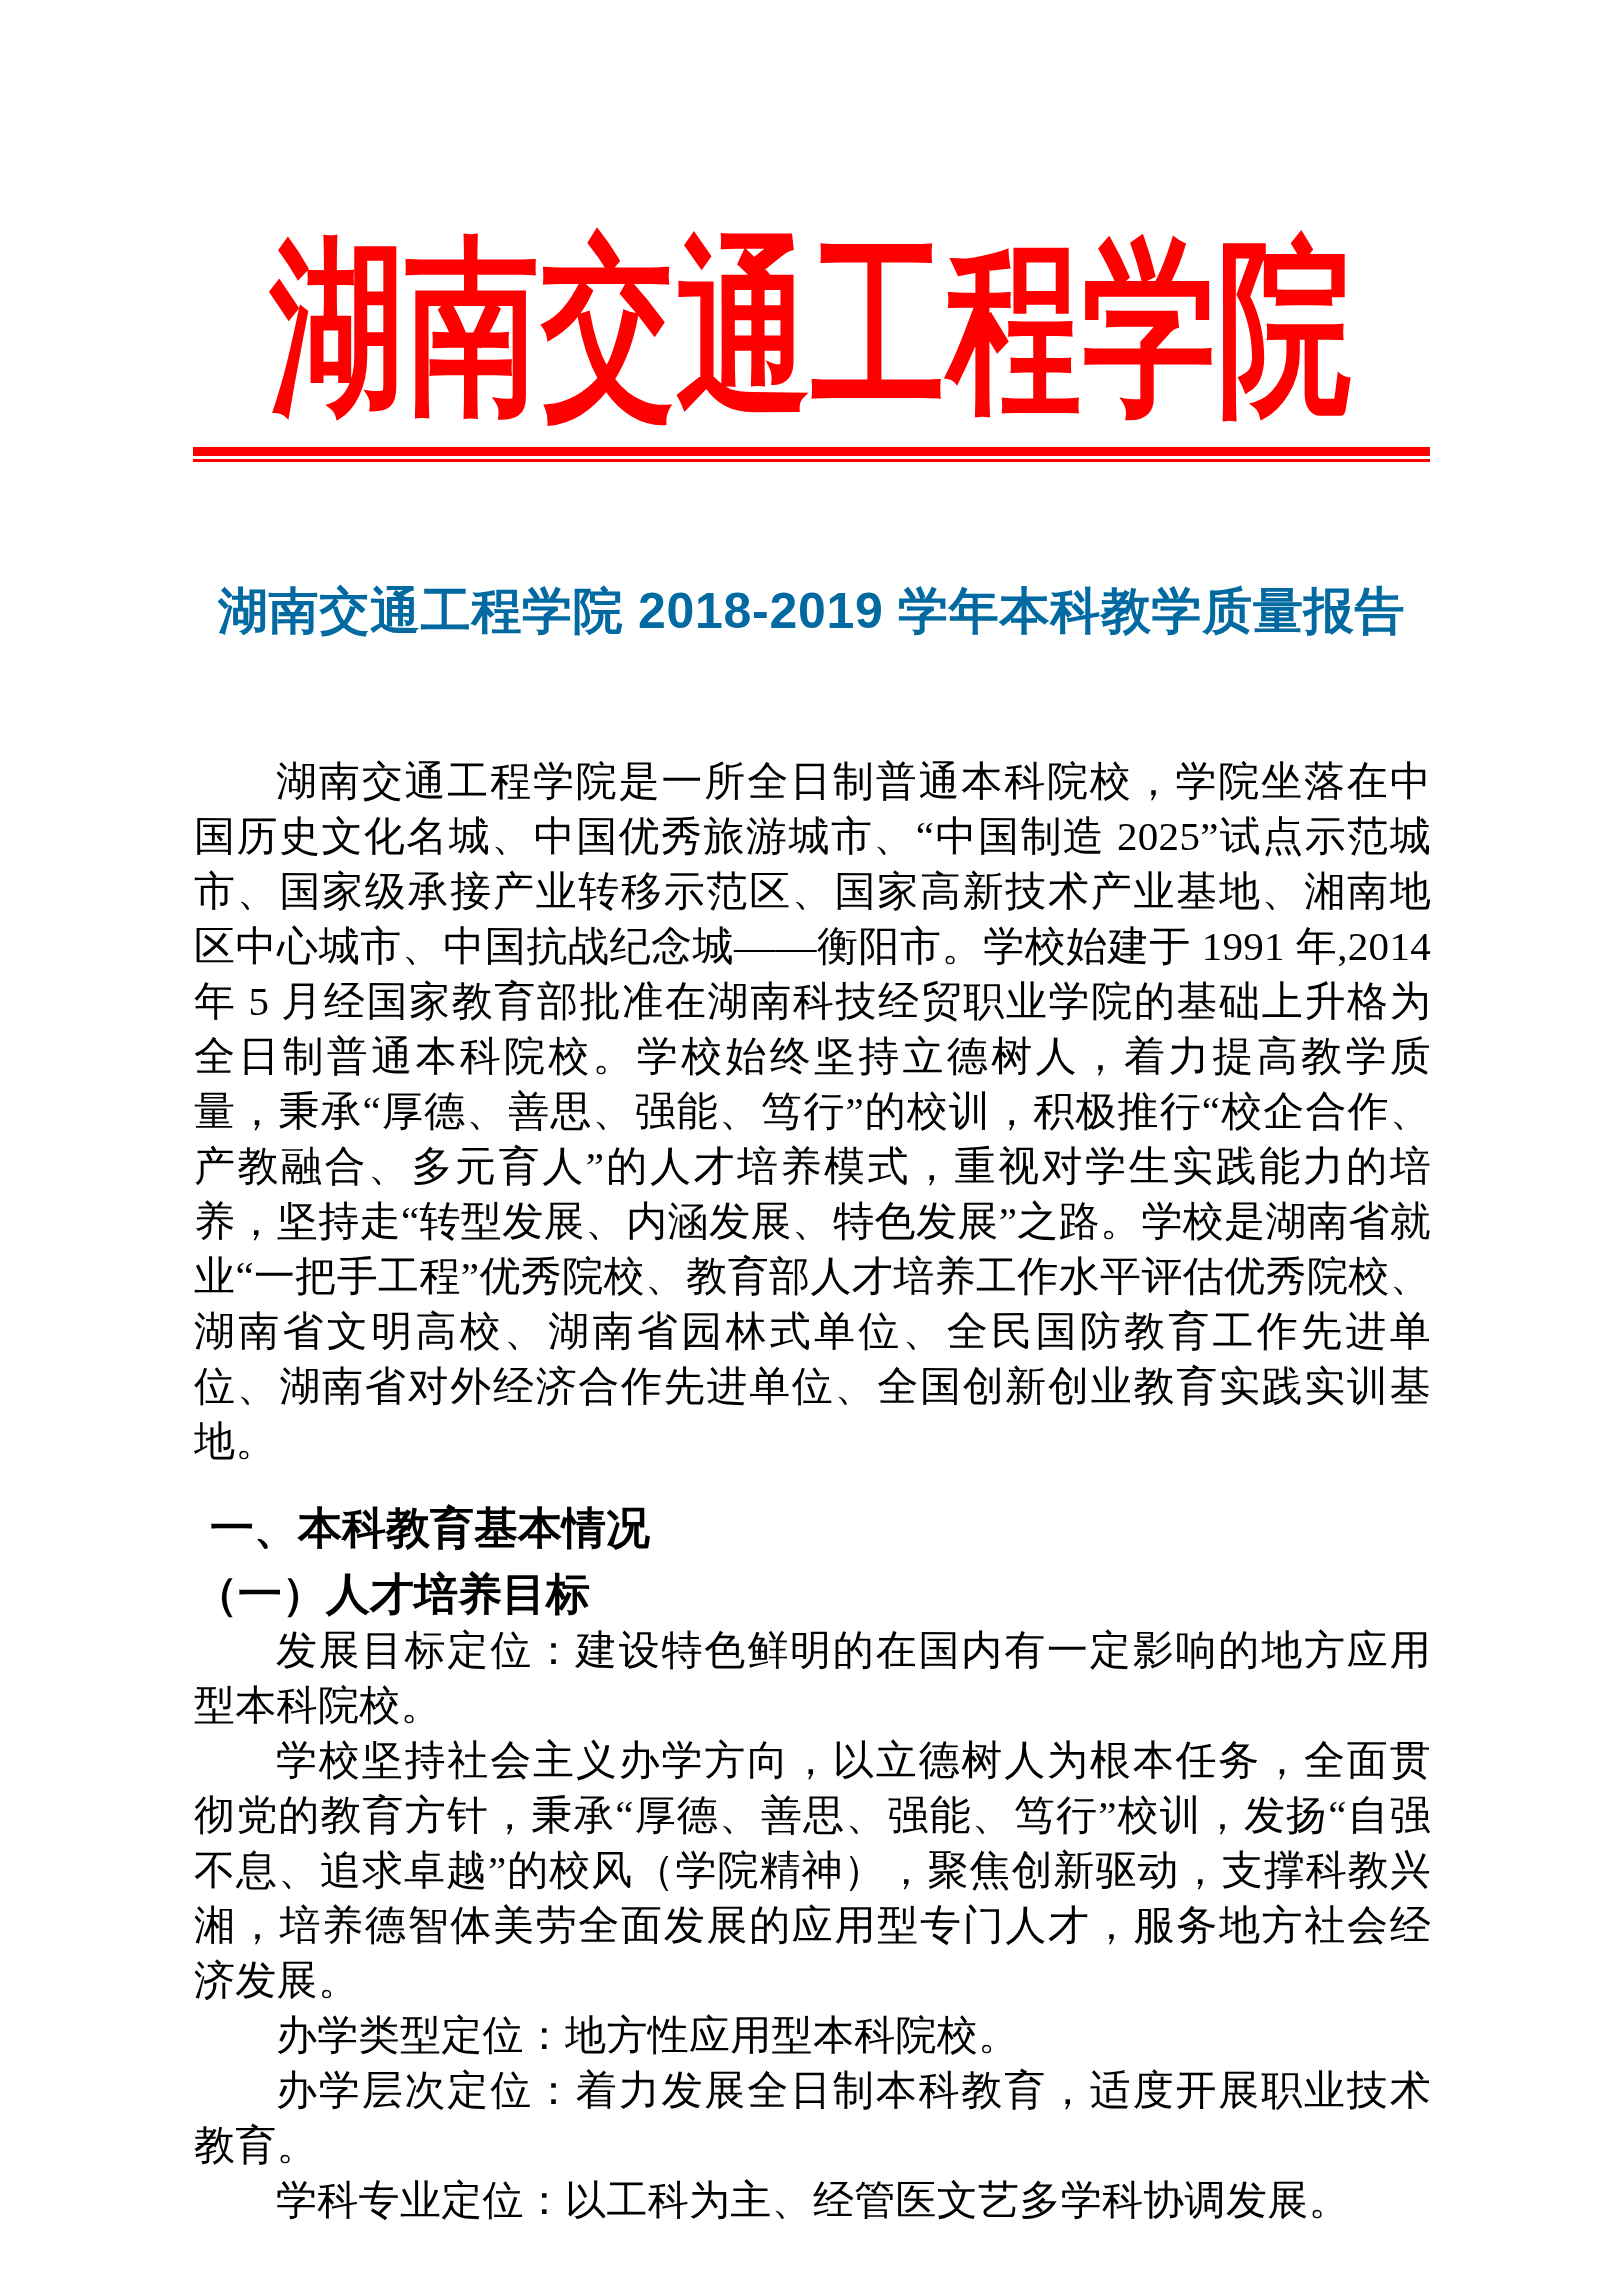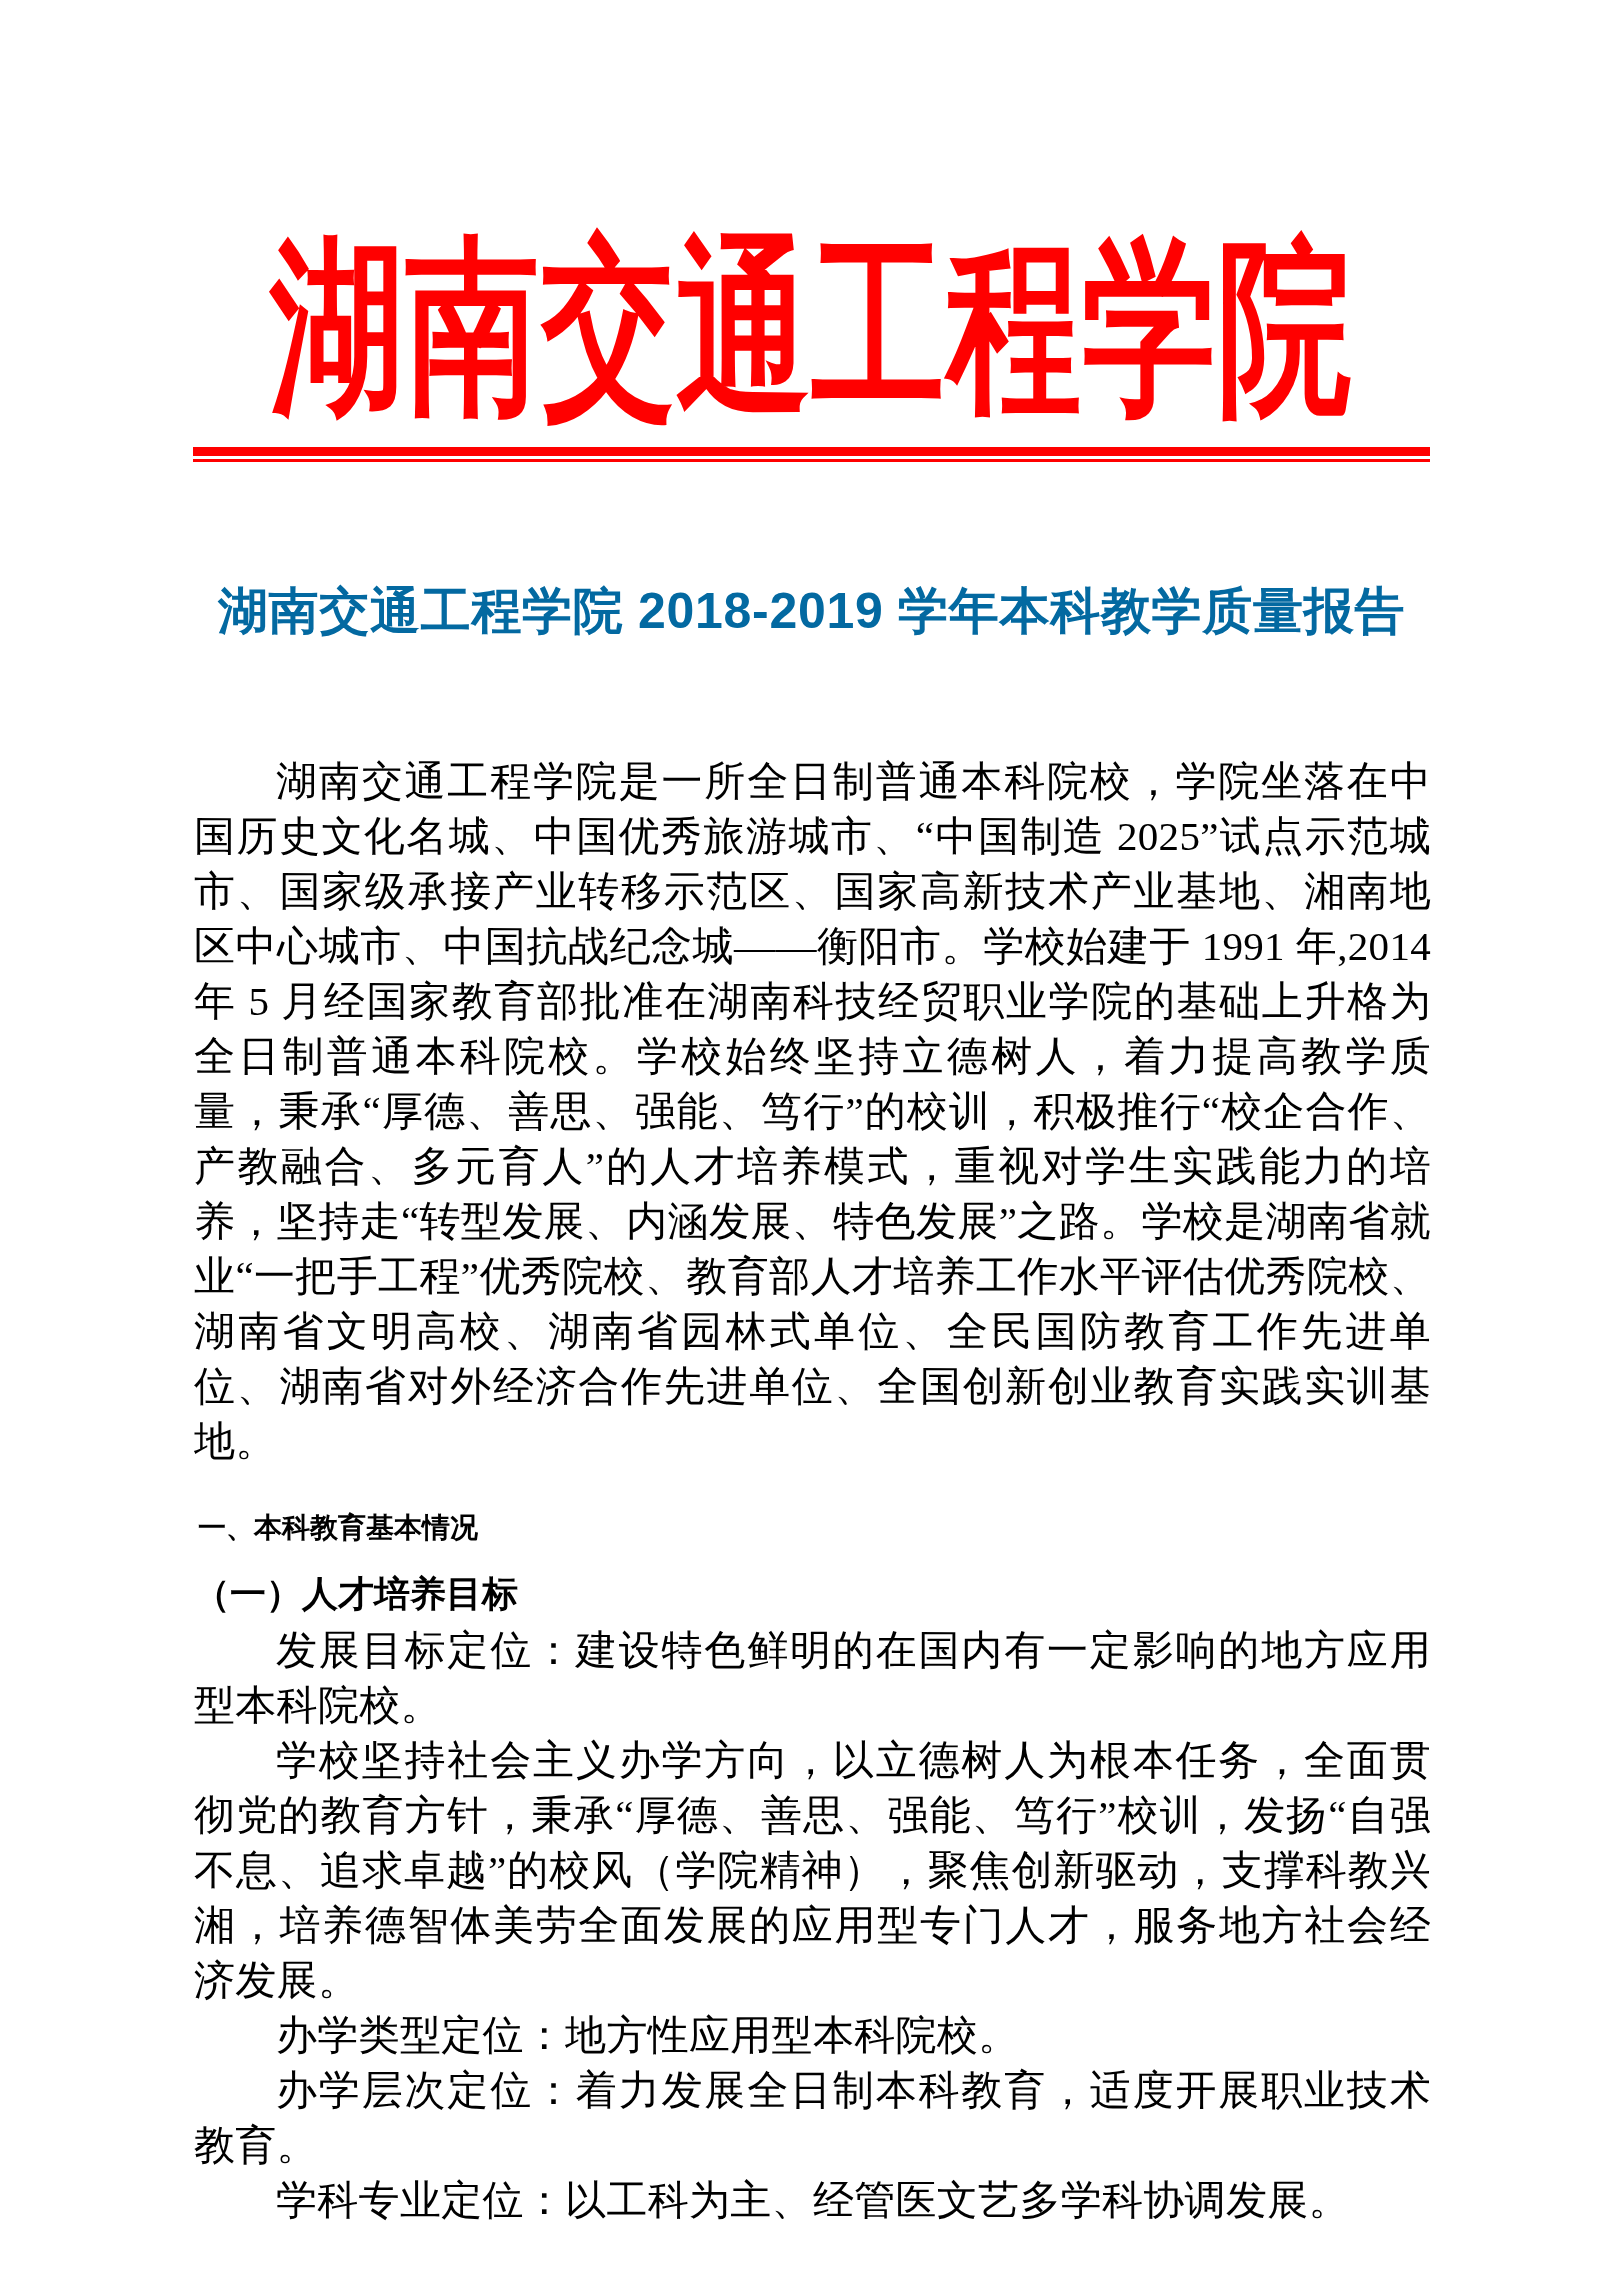--- a/index.html
+++ b/index.html
@@ -68,32 +68,32 @@
     margin: 0;
     font-family: "Liberation Serif", "DejaVu Serif", serif;
     font-size: 41px;
     line-height: 55px;
     text-align: justify;
     text-indent: 2em;
     letter-spacing: 0.3px;
     word-break: break-all;
   }
   .heading-1 {
-    margin: 27px 0 0 4px;
+    margin: 27px 0 0 16px;
     font-family: "Liberation Sans", "DejaVu Sans", sans-serif;
     font-weight: bold;
-    font-size: 28px;
+    font-size: 44px;
     line-height: 63px;
     color: #000000;
   }
   .heading-2 {
     margin: 5.5px 0 0 0;
     font-family: "Liberation Sans", "DejaVu Sans", sans-serif;
     font-weight: bold;
-    font-size: 36px;
+    font-size: 44px;
     line-height: 59px;
     color: #000000;
   }
 </style>
 </head>
 <body>
 
 <div class="page">
 
   <header class="letterhead">

